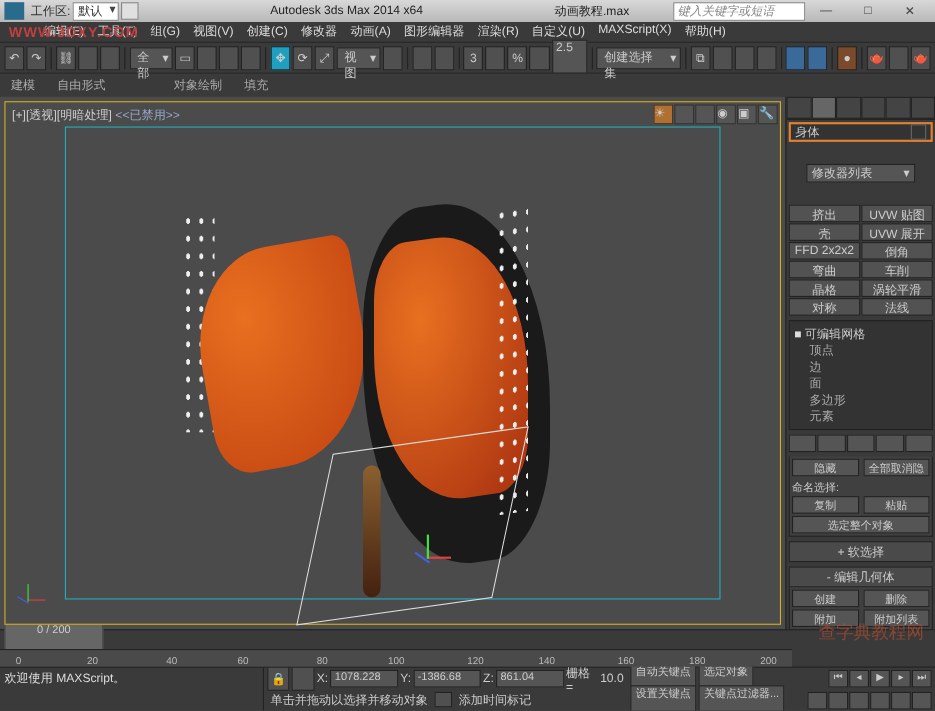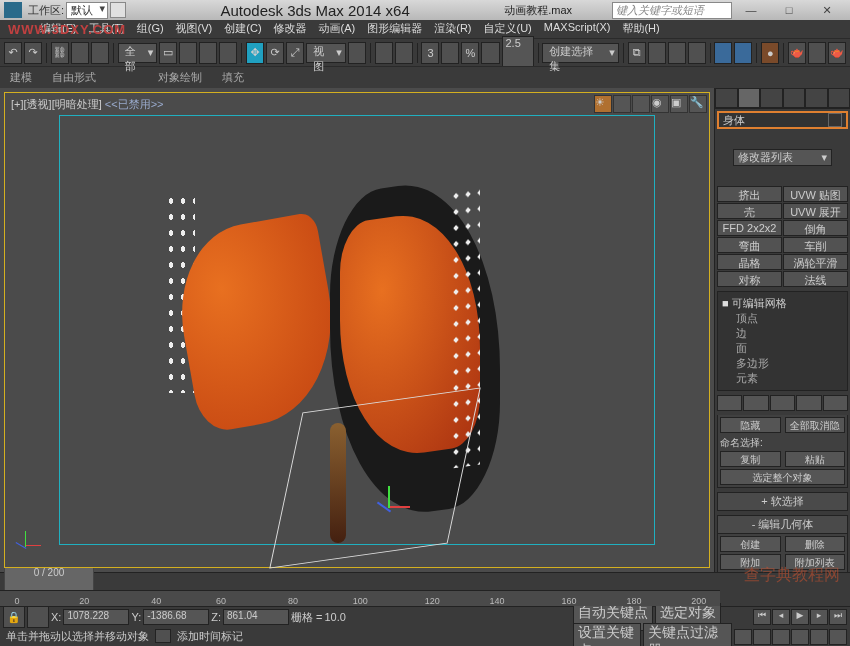--- a/index.html
+++ b/index.html
@@ -4,21 +4,21 @@
 <style>
 * { box-sizing: border-box; margin: 0; padding: 0; font-family: "Microsoft YaHei", sans-serif; font-size: 11px; color: #ccc; }
 body { background: #3a3a3a; width: 850px; height: 646px; overflow: hidden; display: flex; flex-direction: column; }
 .titlebar { height: 20px; background: linear-gradient(#d8d8d8,#b8b8b8); display: flex; align-items: center; padding: 0 4px; color: #333; }
 .titlebar .logo { width: 18px; height: 16px; background: #2a6a8a; margin-right: 6px; }
 .titlebar .wsgroup { display: flex; align-items: center; gap: 2px; }
 .titlebar .wslabel { color: #333; }
 .titlebar .wsdrop { background: #fff; border: 1px solid #888; padding: 0 14px 0 4px; position: relative; color: #333; }
 .titlebar .wsdrop::after { content: "▾"; position: absolute; right: 2px; top: -1px; color: #444; }
 .titlebar .tbtn { width: 16px; height: 16px; border: 1px solid #888; background: #e0e0e0; }
-.titlebar .apptitle { flex: 1; text-align: center; color: #222; font-size: 15px; }
+.titlebar .apptitle { flex: 1; text-align: center; color: #222; font-size: 11px; }
 .titlebar .filename { color: #222; margin-right: 40px; }
 .titlebar .search { background: #fff; border: 1px solid #888; width: 120px; color: #888; padding: 0 3px; font-style: italic; }
 .titlebar .wctrl { width: 38px; text-align: center; color: #444; }
 .menubar { height: 18px; background: #3a3a3a; display: flex; padding-left: 34px; }
 .menubar .mi { padding: 1px 6px; color: #ddd; cursor: pointer; }
 .toolbar1 { height: 28px; background: #3a3a3a; border-top: 1px solid #2a2a2a; display: flex; align-items: center; padding: 0 4px; gap: 2px; }
 .tbico { width: 22px; height: 22px; border: 1px solid #222; background: #505050; display: flex; align-items: center; justify-content: center; }
 .tbico.b { background: #4a4a4a; }
 .tbsep { width: 1px; height: 20px; background: #222; margin: 0 2px; }
 .tbdrop { height: 20px; background: #555; border: 1px solid #222; padding: 0 14px 0 6px; position: relative; }
@@ -83,21 +83,21 @@
 .statusbar { height: 40px; background: #3a3a3a; border-top: 1px solid #222; display: flex; }
 .statusL { width: 240px; border-right: 1px solid #222; padding: 2px 4px; }
 .statusL .line { height: 18px; color: #ddd; }
 .statusM { flex: 1; display: flex; flex-direction: column; }
 .coords { height: 20px; display: flex; align-items: center; gap: 2px; padding: 0 3px; }
 .coords .cl { color: #ccc; }
 .coords .cv { width: 66px; height: 16px; background: #555; border: 1px solid #222; padding: 0 3px; font-size: 10px; }
 .prompt { height: 18px; padding: 2px 6px; color: #bbb; display: flex; align-items: center; gap: 6px; }
 .statusR { width: 280px; display: flex; flex-direction: column; }
 .animrow { height: 20px; display: flex; align-items: center; gap: 2px; padding: 0 3px; }
-.animbtn { height: 28px; background: #555; border: 1px solid #222; padding: 0 4px; font-size: 14px; }
+.animbtn { height: 28px; background: #555; border: 1px solid #222; padding: 0 4px; font-size: 10px; }
 .playctrl { display: flex; gap: 1px; margin-left: auto; }
 .playctrl .p { width: 18px; height: 16px; background: #555; border: 1px solid #222; text-align: center; font-size: 9px; }
 .watermark { position: absolute; top: 22px; left: 8px; color: #c04040; font-size: 13px; font-weight: bold; letter-spacing: 1px; z-index: 10; }
 .watermark2 { position: absolute; right: 10px; bottom: 60px; color: #c05030; font-size: 16px; z-index: 10; opacity: 0.6; }
 </style>
 </head>
 <body>
 
 <div class="watermark">WWW.3DXY.COM</div>
 <div class="watermark2">查字典教程网</div>
@@ -324,20 +324,24 @@
   <span class="tick" style="left:40%">80</span>
   <span class="tick" style="left:49%">100</span>
   <span class="tick" style="left:59%">120</span>
   <span class="tick" style="left:68%">140</span>
   <span class="tick" style="left:78%">160</span>
   <span class="tick" style="left:87%">180</span>
   <span class="tick" style="left:96%">200</span>
 </div>
 
 <div class="statusbar">
+  <div class="statusL">
+    <div class="line">欢迎使用 MAXScript。</div>
+    <div class="line"></div>
+  </div>
   <div class="statusM">
     <div class="coords">
       <div class="tbico">🔒</div>
       <div class="tbico"></div>
       <span class="cl">X:</span>
       <span class="cv">1078.228</span>
       <span class="cl">Y:</span>
       <span class="cv">-1386.68</span>
       <span class="cl">Z:</span>
       <span class="cv">861.04</span>

